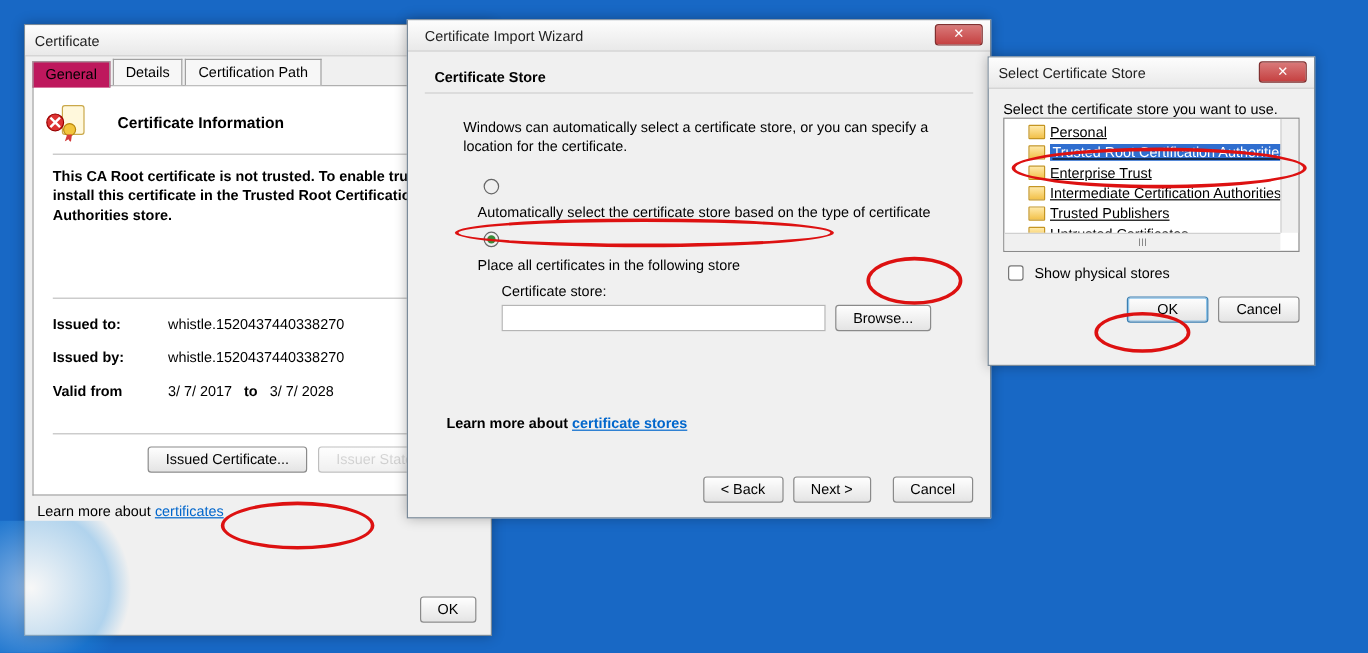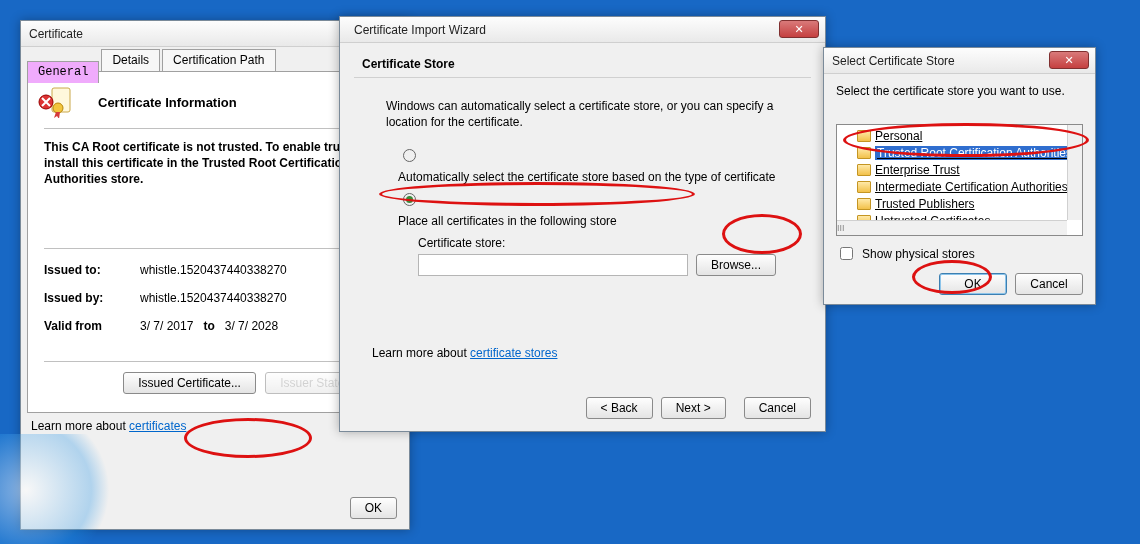--- a/index.html
+++ b/index.html
@@ -14,21 +14,21 @@
   .titlebar { height:26px; line-height:26px; padding:0 8px; background:linear-gradient(#fdfdfd,#e9e9e9); border-bottom:1px solid #cfcfcf; color:#222; }
   .closebox { position:absolute; top:3px; right:6px; width:40px; height:18px;
     background:linear-gradient(#d97a7a,#c54040); border:1px solid #803030; border-radius:3px;
     cursor:pointer; text-align:center; color:#fff; font-size:11px; line-height:16px; }
   .closebox::after { content:"\2715"; }
 
   
   #win-cert { left:20px; top:20px; width:390px; height:510px; }
   .tabs { display:flex; border-bottom:1px solid #a0a0a0; margin:2px 6px 0 6px; }
   .tab { padding:3px 10px 4px; border:1px solid #a0a0a0; border-bottom:none; background:#f7f7f7; margin-right:2px; cursor:pointer; }
-  .tab.active { background:#f0abfc; position:relative; top:12px;font-family:Liberation Mono, monospace; }
+  .tab.active { background:#be185d; position:relative; top:2px; }
   .panel { border:1px solid #a0a0a0; border-top:none; margin:0 6px 6px 6px; background:#fff; padding:14px 16px 18px 16px; }
   .cert-info-head { display:flex; align-items:center; gap:22px; margin-bottom:10px; }
   .cert-icon-wrap { position:relative; width:32px; height:32px; }
   .cert-icon { width:32px; height:32px; }
   .cert-info-title { font-weight:bold; font-size:13px; }
   .hr { height:1px; background:#c0c0c0; margin:6px 0 10px 0; }
   .trust-note { font-weight:bold; line-height:1.35; margin-bottom:60px; }
   .kv-row { display:flex; gap:6px; margin:14px 0; }
   .kv-key { font-weight:bold; width:90px; }
   .btn { padding:3px 14px; background:linear-gradient(#fefefe,#e4e4e4); border:1px solid #8a8a8a; border-radius:3px; cursor:pointer; }
@@ -46,34 +46,34 @@
   .wiz-sub { margin:0 0 8px 24px; color:#333; }
   .wiz-sep { height:1px; background:#d0d0d0; margin:6px -8px 20px -8px; }
   .wiz-p { margin:0 0 16px 24px; line-height:1.35; max-width:420px; }
   .radio-row { display:flex; align-items:flex-start; gap:8px; margin:2px 0 6px 36px; cursor:pointer;flex-direction:column; }
   .radio { appearance:none; width:13px; height:13px; border:1px solid #666; border-radius:50%; position:relative; }
   .radio:checked::after { content:""; position:absolute; inset:2px; background:#3a8a3a; border-radius:50%; }
   .store-block { margin:8px 0 0 56px; }
   .store-label { display:block; margin-bottom:4px; }
   .store-input-row { display:flex; gap:8px; align-items:center; }
   .store-input { flex:0 0 270px; height:22px; padding:2px 6px; background:#fff; border:1px solid #b5b5b5; }
-  .wiz-learn { margin:70px 0 0 10px; }
+  .wiz-learn { margin:70px 0 0 10px;font-weight:bold; }
   .wiz-btns { position:absolute; right:14px; bottom:12px; display:flex; gap:8px; }
 
   
   #win-sel { left:823px; top:47px; width:273px; height:258px; }
   #win-sel .titlebar { font-weight:normal; }
   .sel-body { padding:10px 12px 10px 12px; }
   .tree { border:1px solid #8a8a8a; background:#fff; height:112px; position:relative; overflow:hidden; }
   .tree-inner { padding:2px 0 0 4px; }
   .tree-row { display:flex; align-items:center; gap:4px; height:17px; padding-left:16px; white-space:nowrap; cursor:pointer;text-decoration:underline; }
   .tree-row .folder-mini { width:14px; height:12px; background:linear-gradient(#ffe9a8,#f2c14a); border:1px solid #c49523; border-radius:1px; }
   .tree-row.sel .label-span { background:#2f6ecf; color:#fff; padding:0 2px; }
   .tree-scroll-v { position:absolute; right:0; top:0; bottom:15px; width:15px; background:#f0f0f0; border-left:1px solid #d0d0d0; }
-  .tree-scroll-h { position:absolute; left:0; right:15px; bottom:0; height:15px; background:#f0f0f0; border-top:1px solid #d0d0d0; font-size:9px; color:#888; line-height:15px; }
+  .tree-scroll-h { position:absolute; left:0; right:15px; bottom:0; height:15px; background:#f0f0f0; border-top:1px solid #d0d0d0; text-align:center; font-size:9px; color:#888; line-height:15px; }
   .sel-checkrow { display:flex; align-items:center; gap:6px; margin:8px 0 10px 0; }
   .sel-btns { text-align:right; display:flex; gap:8px; justify-content:flex-end; }
   input[type=checkbox] { width:13px; height:13px; }
 
   
   .anno { position:absolute; border:3px solid #d11; border-radius:50%; pointer-events:none; }
 </style>
 </head>
 <body>
 
@@ -161,21 +161,21 @@
     <button class="btn">&lt; Back</button>
     <button class="btn">Next &gt;</button>
     <button class="btn" style="margin-left:10px">Cancel</button>
   </div>
 </div>
 
 <div id="win-sel" class="window">
   <div class="titlebar">Select Certificate Store</div>
   <div class="closebox"></div>
   <div class="sel-body">
-    <div style="margin-bottom:26px">Select the certificate store you want to use.</div>
+    <div style="margin-bottom:0">Select the certificate store you want to use.</div>
     <div class="tree">
       <div class="tree-inner">
         <div class="tree-row">
             <span class="folder-mini"></span>
             <span class="label-span">Personal</span>
           </div>
         <div class="tree-row sel">
             <span class="folder-mini"></span>
             <span class="label-span">Trusted Root Certification Authorities</span>
           </div>

